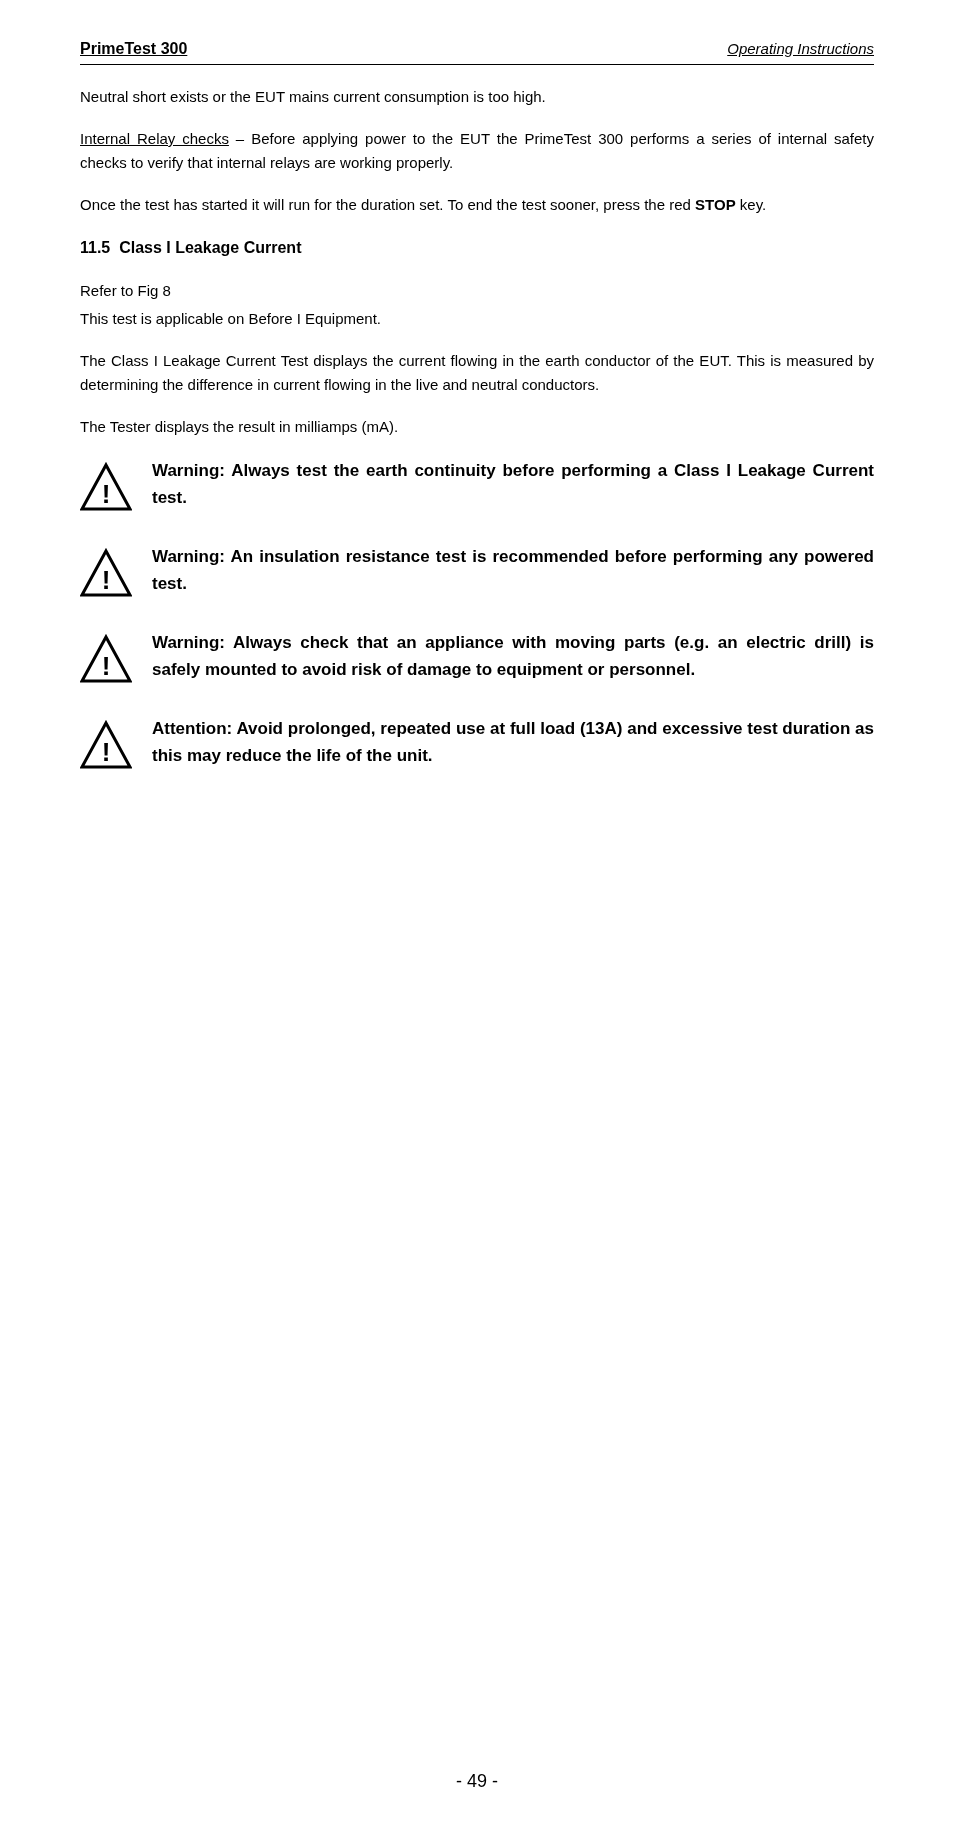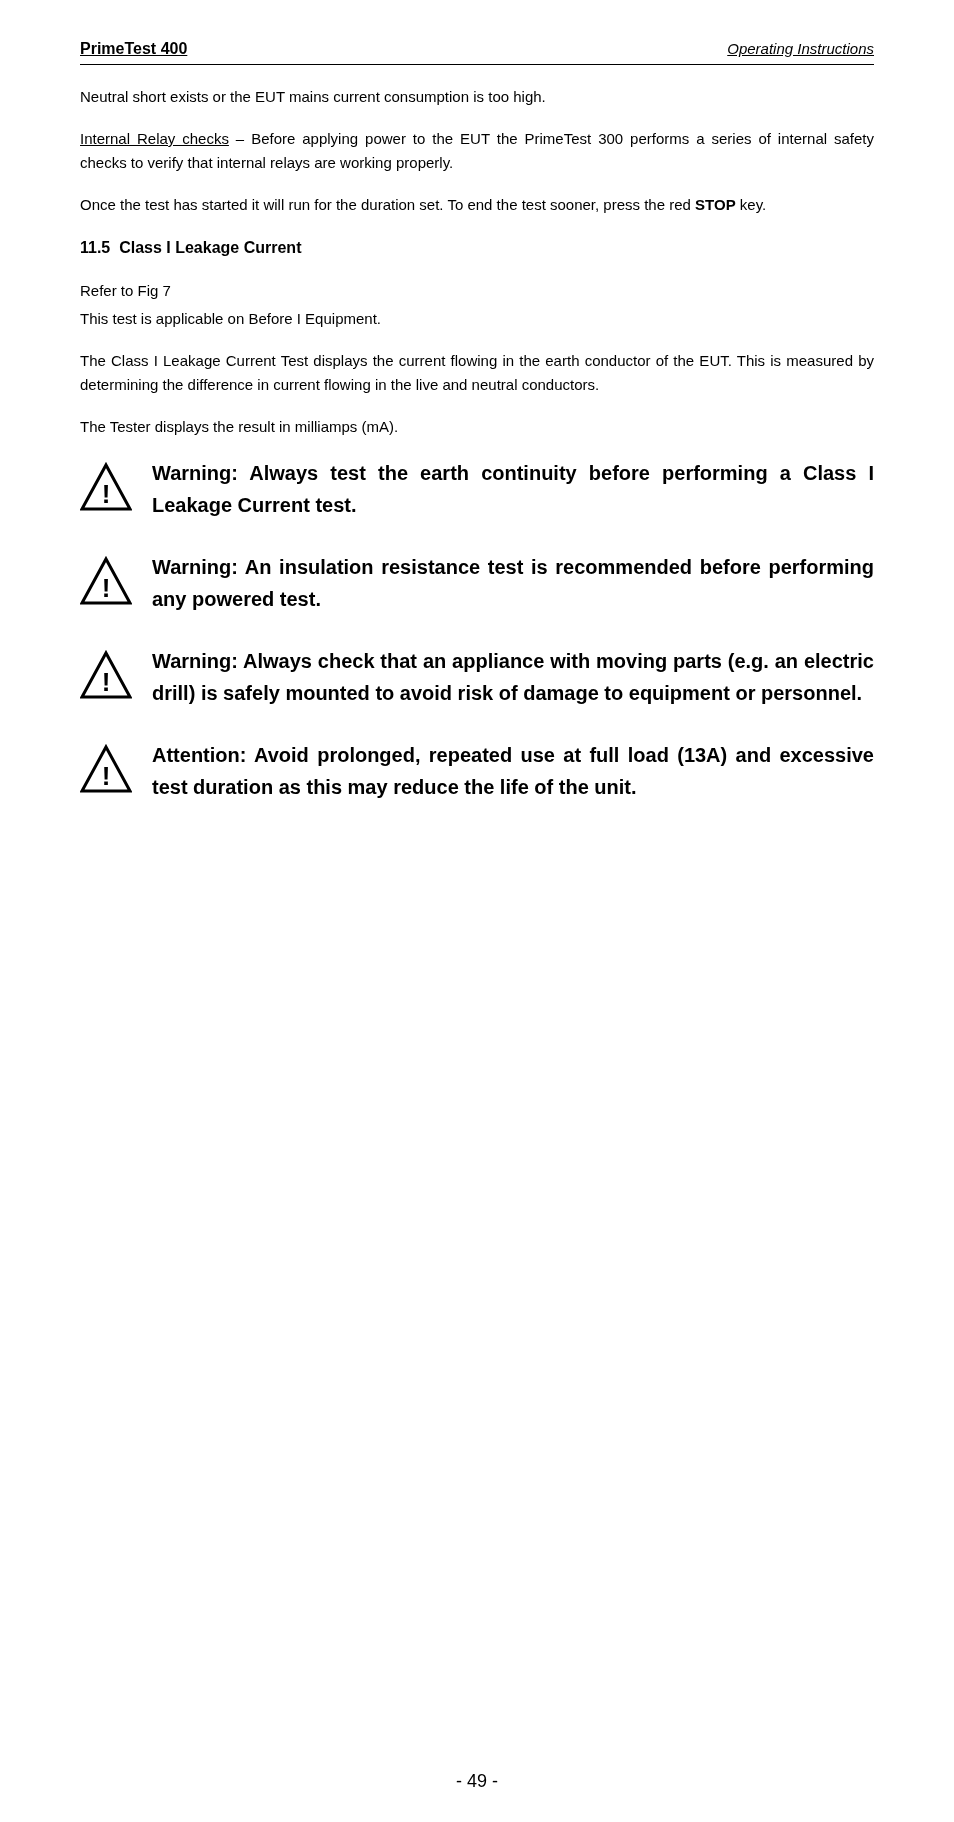--- a/index.html
+++ b/index.html
@@ -75,21 +75,21 @@
 
     .warning-icon {
       flex-shrink: 0;
       width: 52px;
       height: 52px;
       margin-top: 4px;
     }
 
     .warning-text {
       text-align: justify;
-      font-size: 20px;
+      font-size: 17px;
       line-height: 1.6;
     }
 
     .warning-text strong {
       font-weight: bold;
     }
 
     .footer {
       text-align: center;
       position: absolute;
@@ -98,21 +98,21 @@
       right: 0;
       font-size: 18px;
     }
   </style>
 </head>
 <body>
 
 <div class="page">
 
   <div class="header">
-    <span class="header-left">PrimeTest 400</span>
+    <span class="header-left">PrimeTest 300</span>
     <span class="header-right">Operating Instructions</span>
   </div>
 
   <div class="content">
 
     <div class="paragraph">
       <span>Neutral  short  exists  or  the  EUT  mains  current consumption is too high.</span>
     </div>
 
     <div class="paragraph">
@@ -121,21 +121,21 @@
 
     <div class="paragraph">
       <span>Once the test has started it will run for the duration set. To end the test sooner, press the red </span><strong>STOP</strong><span> key.</span>
     </div>
 
     <div class="section-heading">
       <span>11.5</span>&nbsp;&nbsp;<span>Class I Leakage Current</span>
     </div>
 
     <div class="paragraph" style="margin-bottom:4px;">
-      <span>Refer to Fig 7</span>
+      <span>Refer to Fig 8</span>
     </div>
     <div class="paragraph">
       <span>This test is applicable on Before I Equipment.</span>
     </div>
 
     <div class="paragraph">
       <span>The Class I Leakage Current Test displays the current flowing in the earth conductor of the EUT. This is measured by determining the difference in current flowing in the live and neutral conductors.</span>
     </div>
 
     <div class="paragraph">

